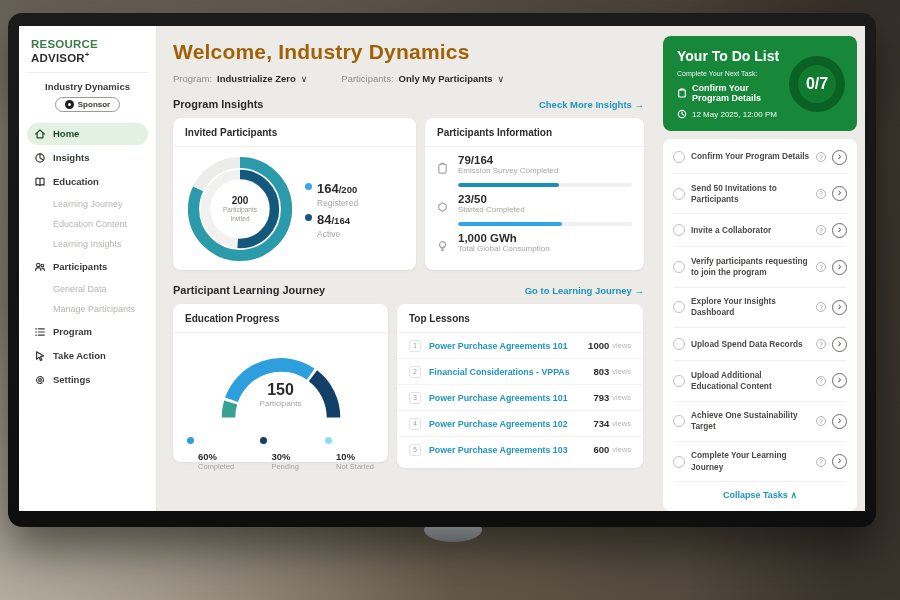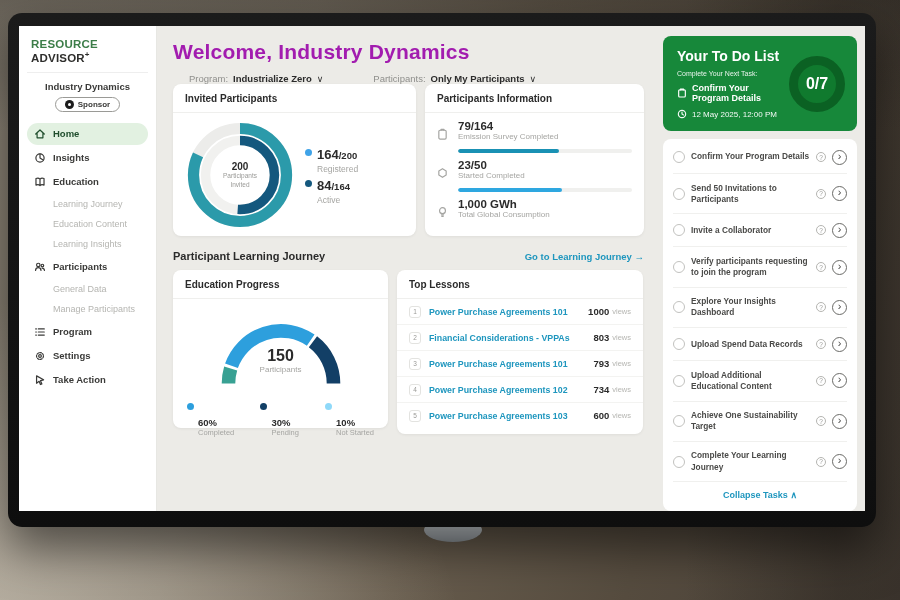--- a/index.html
+++ b/index.html
@@ -35,23 +35,23 @@
   .nav { margin-top:10px; }
   .nav-item { display:flex; align-items:center; gap:7px; padding:5px 7px; margin:2px 0;
     font-size:9.5px; font-weight:bold; color:#3a3a38; border-radius:12px; cursor:pointer; }
   .nav-item svg { width:12px; height:12px; stroke:#3a3a38; fill:none; stroke-width:1.4; stroke-linecap:round; stroke-linejoin:round; flex-shrink:0; }
   .nav-item.active { background:#e2f1e1; color:#1f4d2c; }
   .nav-item.active svg { stroke:#1f4d2c; }
   .nav-sub { padding:4.5px 7px 4.5px 26px; font-size:9px; font-weight:normal; color:#b5b5b1; margin:1px 0; cursor:pointer; }
 
   
   .main { flex:1; padding:14px 10px 0 16px; }
-  .h1 { font-size:21px; font-weight:bold; color:#a21caf; letter-spacing:0.2px; }
+  .h1 { font-size:21px; font-weight:bold; color:#a16207; letter-spacing:0.2px; }
   .filters { display:flex; gap:34px; margin-top:9px; }
-  .filter { display:flex; align-items:center; gap:5px; font-size:9.5px; cursor:pointer;margin-left:16px; }
+  .filter { display:flex; align-items:center; gap:5px; font-size:9.5px; cursor:pointer; }
   .filter .lab { color:#8f8f8c; }
   .filter .val { color:#2b2b2b; font-weight:bold; }
   .filter .chev { color:#2b2b2b; font-size:9px; }
   .sec-row { display:flex; justify-content:space-between; align-items:center; margin-top:14px; margin-bottom:8px; }
   .sec-title { font-size:11px; font-weight:bold; color:#2b2b2b; }
   .sec-link { font-size:9.5px; font-weight:bold; color:#1e96be; cursor:pointer; }
   .cards { display:flex; gap:9px; align-items:flex-start; }
   .card { background:#fff; border-radius:8px; box-shadow:0 1px 3px rgba(0,0,0,0.06); }
   .card-h { padding:9px 12px 8px 12px; font-size:10px; font-weight:bold; color:#2b2b2b; border-bottom:1px solid #efefed; }
 
@@ -178,50 +178,57 @@
           <div class="nav-sub">Manage Participants</div>
           <div class="nav-item">
             <svg viewBox="0 0 14 14">
                 <path d="M5 3.4 H12 M5 7 H12 M5 10.6 H12"></path>
                 <path d="M2 3.4 H2.8 M2 7 H2.8 M2 10.6 H2.8"></path>
               </svg>
             <span>Program</span>
           </div>
           <div class="nav-item">
             <svg viewBox="0 0 14 14">
+                <path d="M3 2.2 L11.2 6.8 L7.6 7.8 L9.2 11.6 L7.5 12.3 L6 8.5 L3 10.8 Z"></path>
+              </svg>
+            <span>Take Action</span>
+          </div>
+          <div class="nav-item">
+            <svg viewBox="0 0 14 14">
                 <circle cx="7" cy="7" r="4" stroke-dasharray="2.1 1.5"></circle>
                 <circle cx="7" cy="7" r="1.6"></circle>
               </svg>
             <span>Settings</span>
-          </div>
-          <div class="nav-item">
-            <svg viewBox="0 0 14 14">
-                <path d="M3 2.2 L11.2 6.8 L7.6 7.8 L9.2 11.6 L7.5 12.3 L6 8.5 L3 10.8 Z"></path>
-              </svg>
-            <span>Take Action</span>
           </div>
         </div>
       </div>
 
       <div class="main">
         <div class="h1">Welcome, Industry Dynamics</div>
 
         <div class="filters">
           <div class="filter">
             <span class="lab">Program:</span>
             <span class="val">Industrialize Zero</span>
             <span class="chev">∨</span>
           </div>
           <div class="filter">
             <span class="lab">Participants:</span>
             <span class="val">Only My Participants</span>
             <span class="chev">∨</span>
           </div>
         </div>
 
+        <div class="sec-row">
+          <span class="sec-title">Program Insights</span>
+          <span class="sec-link">
+            <span>Check More Insights</span>
+            <span>→</span>
+          </span>
+        </div>
 
         <div class="cards">
 
           <div class="card card-invited">
             <div class="card-h">Invited Participants</div>
             <div class="invited-body">
               <div class="donut-wrap">
                 <svg viewBox="0 0 130 130">
                   <circle cx="65" cy="65" r="54" fill="none" stroke="#ececea" stroke-width="13"></circle>
                   <circle id="donut-outer" cx="65" cy="65" r="54" fill="none" stroke-width="13" transform="rotate(-90 65 65)" stroke="#2b9aaa" stroke-dasharray="278.219445401912 339.29200658769764"></circle>

